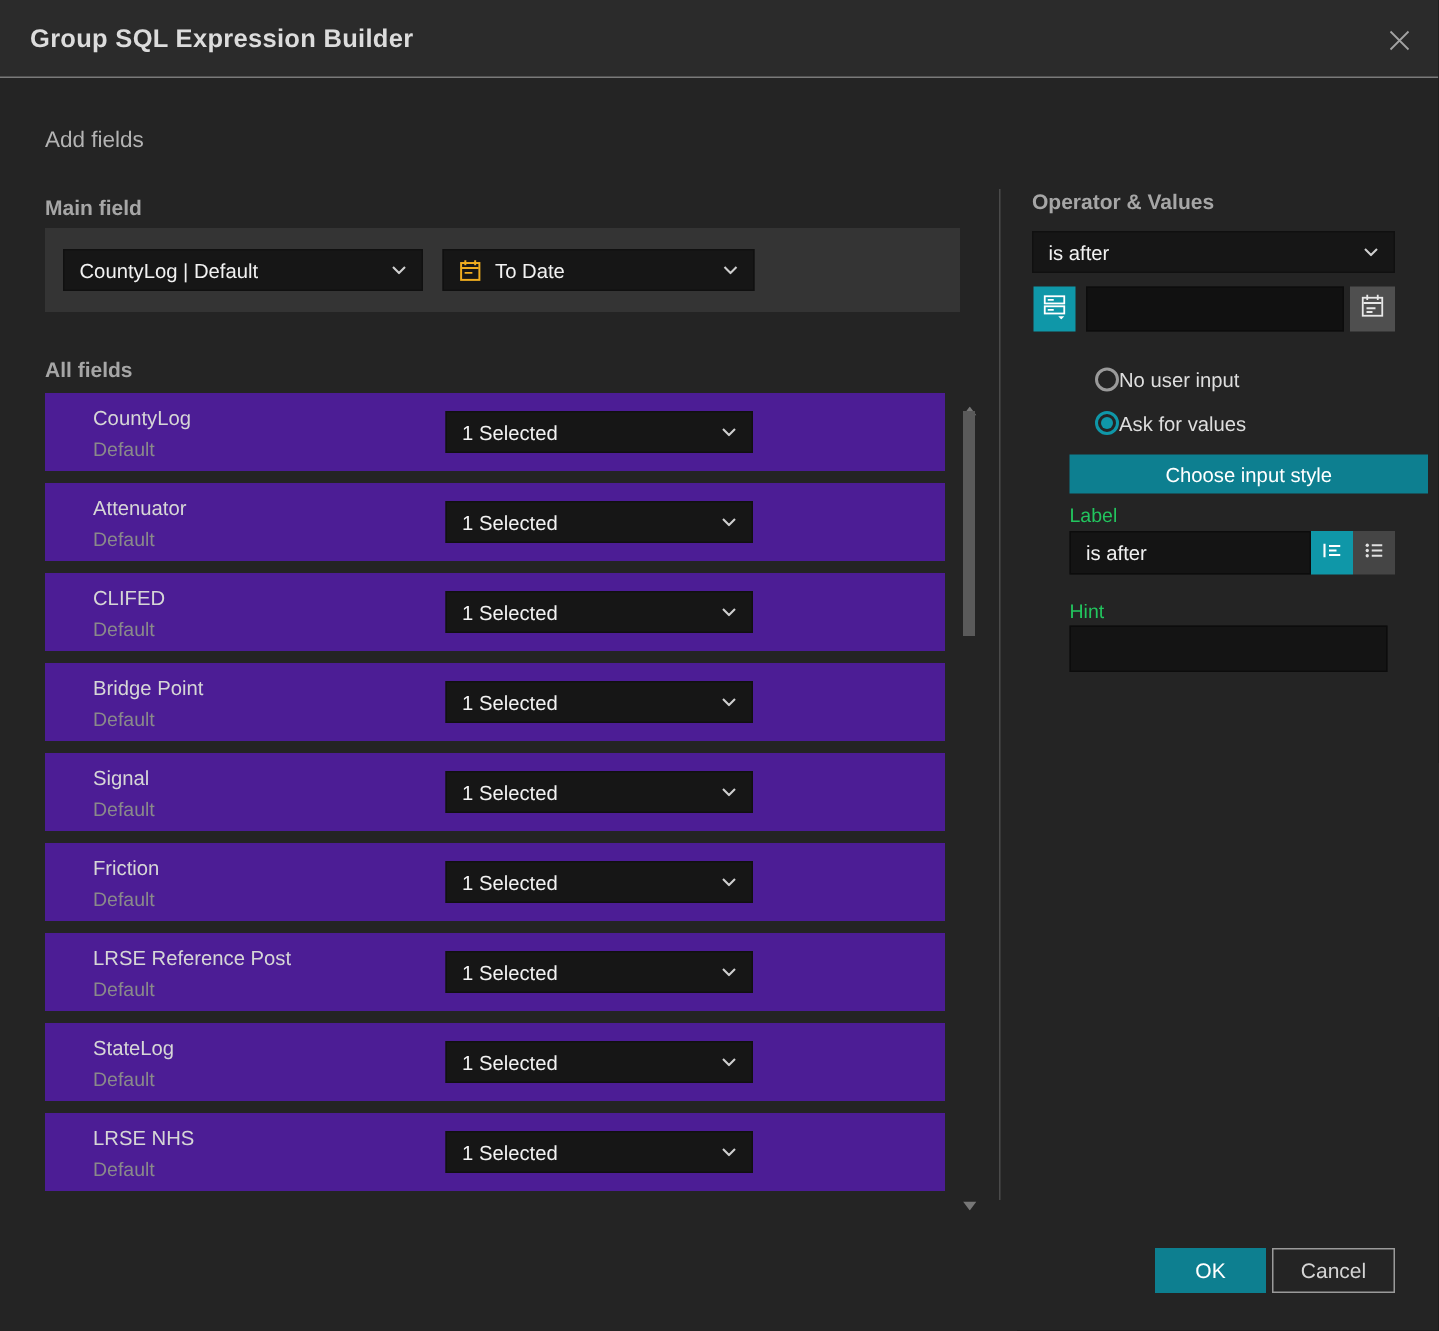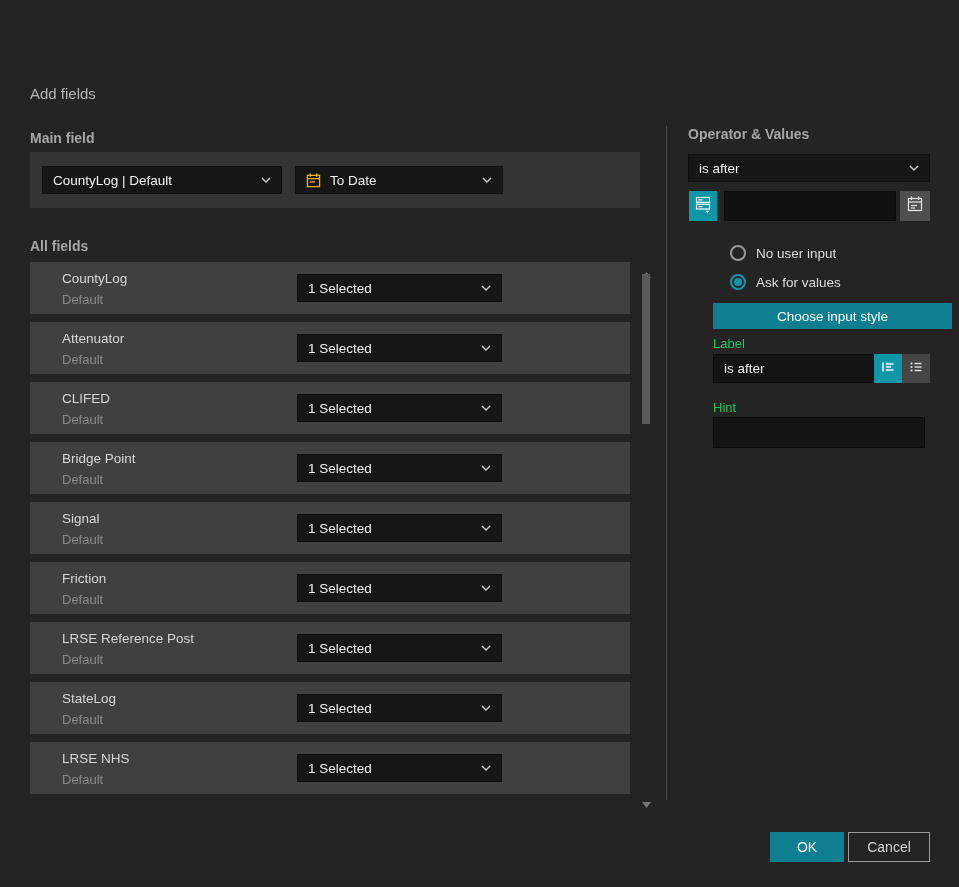--- a/index.html
+++ b/index.html
@@ -31,21 +31,21 @@
     display:flex; align-items:center; padding:0 10px; cursor:pointer;
     font-size:13.5px; color:#f2f2f2; position:absolute;
   }
   .select .chev { margin-left:auto; display:flex; }
   .sel-mainfield { left:12px; top:14px; width:240px; }
   .sel-datefield { left:265px; top:14px; width:208px; }
   .sel-datefield .cal { margin-right:9px; display:flex; }
   
   .field-list { position:absolute; left:30px; top:262px; width:600px; }
   .field-row {
-    position:relative; width:600px; height:52px; background:#404040; margin-bottom:8px;
+    position:relative; width:600px; height:52px; background:#4c1d95; margin-bottom:8px;
   }
   .row-name { position:absolute; left:32px; top:9px;  font-size:13.5px; color:#d6d6d6; }
   .row-sub  { position:absolute; left:32px; top:30px; font-size:13px; color:#8a8a8a; }
   .row-select { left:267px; top:12px; width:205px; }
   
   .scrollbar { position:absolute; left:640px; top:262px; width:13px; height:538px; }
   .scroll-arrow { position:absolute; left:2px; width:9px; height:6px; cursor:pointer; }
   .scroll-arrow.up   { top:2px; }
   .scroll-arrow.down { bottom:0px; }
   .scroll-thumb { position:absolute; left:2px; top:12px; width:8px; height:150px; background:#5a5a5a; cursor:grab; }
@@ -60,21 +60,21 @@
   }
   .val-input {
     position:absolute; left:724px; top:191px; width:172px; height:30px;
     background:#111; border:1px solid #0c0c0c; color:#eee; padding:0 8px; font-size:13.5px;
     font-family:"Liberation Sans", sans-serif;
   }
   .date-pick-btn {
     position:absolute; left:900px; top:191px; width:30px; height:30px;
     background:#4f4f4f; display:flex; align-items:center; justify-content:center; cursor:pointer;
   }
-  .radio-row { position:absolute; left:689px; display:flex; align-items:center; gap:10px; cursor:pointer;padding-left:41px; }
+  .radio-row { position:absolute; left:689px; display:flex; align-items:center; cursor:pointer;padding-left:41px; }
   .radio-row .lbl { font-size:13.5px; color:#dedede; }
   .radio-circle {
     width:16px; height:16px; border-radius:50%; border:2px solid #9a9a9a; background:transparent;
     display:flex; align-items:center; justify-content:center;
   }
   .radio-circle.checked { border-color:var(--icon_teal,#0f97a8); }
   .radio-circle.checked::after {
     content:""; width:8px; height:8px; border-radius:50%; background:var(--icon_teal,#0f97a8);
   }
   .choose-btn {
@@ -109,20 +109,28 @@
     position:absolute; left:848px; top:832px; width:82px; height:30px;
     background:transparent; color:#d4d4d4; border:1px solid #9a9a9a; font-size:14px; cursor:pointer;
     font-family:"Liberation Sans", sans-serif;
   }
 </style>
 </head>
 <body>
 
 <div class="dialog">
 
+  <div class="titlebar">
+    <h1>Group SQL Expression Builder</h1>
+    <div class="close-btn">
+      <svg width="18" height="18" viewBox="0 0 18 18">
+          <path d="M3 3l12 12M15 3L3 15" stroke="#a3a3a3" stroke-width="1.2" fill="none"></path>
+        </svg>
+    </div>
+  </div>
 
   <div class="h-add">Add fields</div>
   <div class="sec-label" style="left:30px; top:130px;">Main field</div>
 
   <div class="main-panel">
     <div class="select sel-mainfield">
       <span>CountyLog | Default</span>
       <span class="chev">
         <svg width="10" height="6" viewBox="0 0 10 6">
             <path d="M1 1l4 4 4-4" fill="none" stroke="#cfcfcf" stroke-width="1.4"></path>

